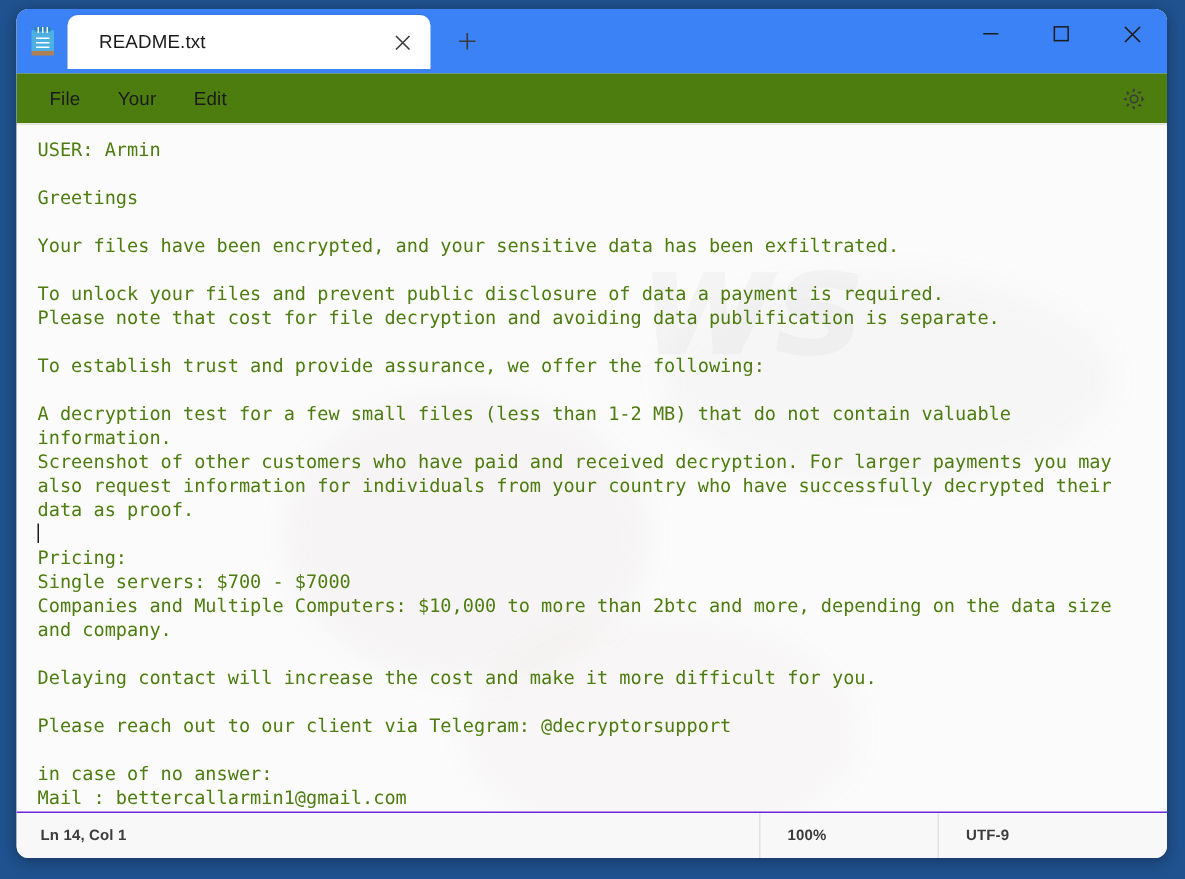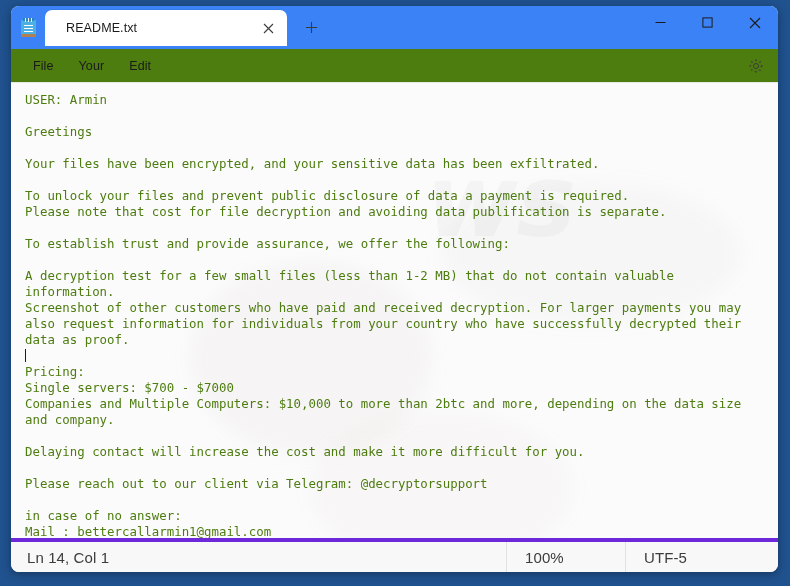--- a/index.html
+++ b/index.html
@@ -234,27 +234,28 @@
     width: 1px;
     height: 13px;
     background: #1b1b1b;
     vertical-align: -2px;
   }
 
   
   .statusbar {
     height: 30px;
     background: #f8f8f8;
-    border-top: 4px solid #6d28d9;
-    display: flex;
-    align-items: center;
-    position: relative;
-    flex: 0 0 auto;
-    font-size: 15px;
+    border-top: 1px solid #6d28d9;
+    display: flex;
+    align-items: center;
+    position: relative;
+    flex: 0 0 auto;
+    font-size: 10px;
     color: #3c3c3c;
+    font-weight: bold;
   }
   .sb-left { margin-left: 16px; letter-spacing: .1px; }
   .sb-right {
     position: absolute;
     right: 0; top: 0; bottom: 0;
     display: flex;
     align-items: stretch;
   }
   .sb-cell {
     display: flex;
@@ -380,18 +381,18 @@
 Please reach out to our client via Telegram: @decryptorsupport
 
 in case of no answer:
 Mail : bettercallarmin1@gmail.com</span></div>
     </div>
 
     <div class="statusbar">
       <div class="sb-left">Ln 14, Col 1</div>
       <div class="sb-right">
         <div class="sb-cell sb-zoom">100%</div>
-        <div class="sb-cell sb-enc">UTF-5</div>
+        <div class="sb-cell sb-enc">UTF-9</div>
       </div>
     </div>
 
   </div>
 </div>
 
 </body></html>

